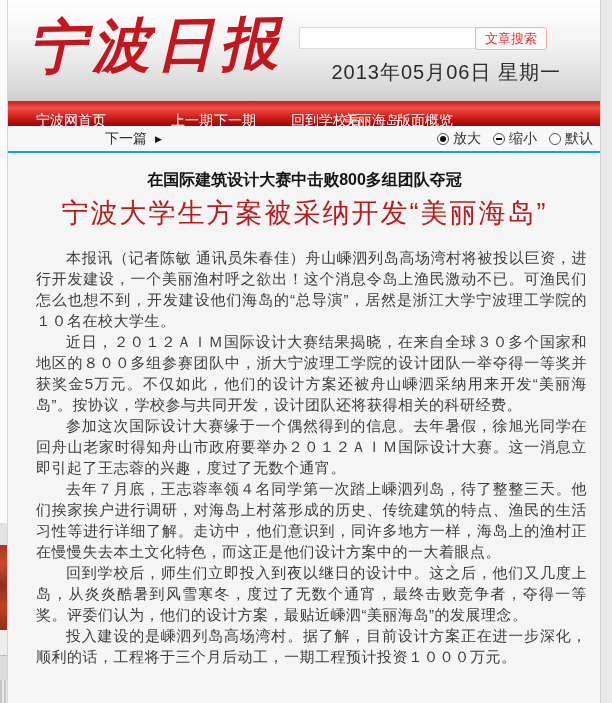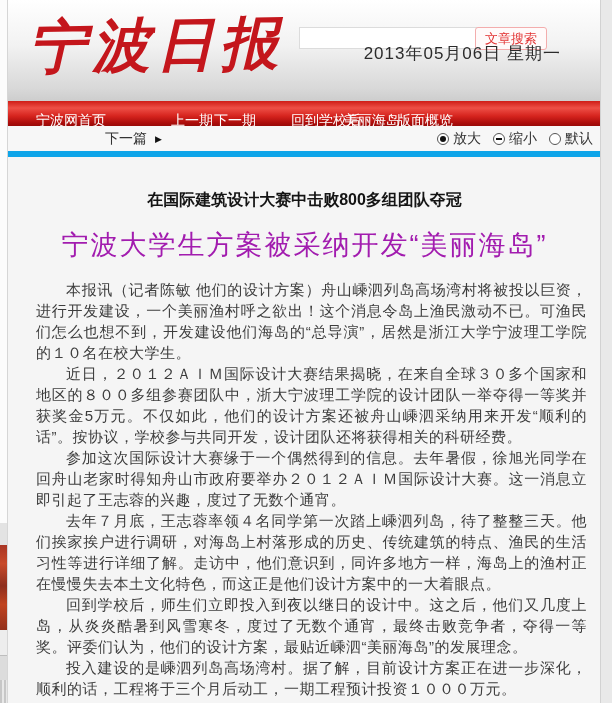--- a/index.html
+++ b/index.html
@@ -18,46 +18,46 @@
   .right-strip{position:absolute;right:0;top:0;width:11px;height:703px;background:#e9e9e9;border-left:1px solid #d2d2d2;z-index:5;}
 
   
   .main-col{position:absolute;left:8px;top:0;width:593px;height:703px;}
 
   
   .header{position:relative;width:100%;height:101px;background:linear-gradient(180deg,#ffffff 0%,#f2f2f2 45%,#d8d8d8 88%,#cdcdcd 100%);}
   .logo{position:absolute;left:20px;top:2px;font-family:"DejaVu Serif","Liberation Serif",serif;font-style:italic;font-weight:bold;font-size:58px;line-height:86px;color:#c4161c;letter-spacing:6px;transform:rotate(-1deg);white-space:nowrap;}
   .search-input{position:absolute;left:291px;top:27px;width:178px;height:20px;border:1px solid #dcdcdc;background:#ffffff;font-size:13px;padding:0 4px;outline:none;}
   .search-btn{position:absolute;left:467px;top:27px;height:23px;background:#fffafa;border:1px solid #f3adad;border-radius:3px;color:#e23333;font-size:13px;padding:0 9px;cursor:pointer;line-height:21px;}
-  .date-text{position:absolute;right:40px;top:42px;font-size:17px;color:#2b2b2b;letter-spacing:1px;}
+  .date-text{position:absolute;right:40px;top:59px;font-size:20px;color:#2b2b2b;letter-spacing:1px;}
 
   
   .navbar{position:relative;width:100%;height:25px;background:linear-gradient(180deg,#cf1d17 0%,#ee4f46 28%,#d6241e 60%,#ab0d0b 88%,#990a08 100%);color:#ffffff;font-size:14px;}
   .navbar a{color:#ffffff;text-decoration:none;position:absolute;top:11px;white-space:nowrap;}
   .nav-home{left:28px;}
   .nav-prev{left:163px;}
   .nav-next{left:206px;}
   .nav-pagenav{left:283px;}
   .nav-titlenav{left:336px;}
   .nav-overview{left:389px;}
 
   
-  .toolbar{position:relative;width:100%;height:25px;background:#f7f7f7;border-bottom:6px solid #0ea5e9;font-size:14px;color:#333;}
+  .toolbar{position:relative;width:100%;height:25px;background:#f7f7f7;border-bottom:2px solid #0ea5e9;font-size:14px;color:#333;}
   .next-article{position:absolute;left:97px;top:4px;cursor:pointer;}
   .arrow-icon{display:inline-block;margin-left:8px;font-size:9px;color:#111;vertical-align:1px;}
   .view-controls{position:absolute;right:8px;top:4px;display:flex;align-items:center;gap:6px;}
   .view-controls .ctl{display:flex;align-items:center;gap:4px;cursor:pointer;margin-left:6px;}
   .radio{width:10px;height:10px;border:1px solid #555;border-radius:50%;display:inline-block;position:relative;background:#fff;box-sizing:content-box;}
   .radio-dot::after{content:"";position:absolute;left:2px;top:2px;right:2px;bottom:2px;background:#111;border-radius:50%;}
   .radio-dash::after{content:"";position:absolute;left:2px;right:2px;top:4px;height:2px;background:#111;}
 
   
   .content{position:relative;width:100%;height:538px;background:#f5f5f5;padding:0;box-sizing:border-box;}
-  .kicker{margin:16px;padding-top:16px;text-align:center;font-size:16px;line-height:22px;font-weight:bold;color:#141414;}
-  .headline{margin:4px 0 0 0;text-align:center;font-size:27px;line-height:36px;font-weight:normal;color:#a21caf;letter-spacing:2px;}
+  .kicker{margin:0;padding-top:16px;text-align:center;font-size:16px;line-height:22px;font-weight:bold;color:#141414;}
+  .headline{margin:4px 0 0 0;text-align:center;font-size:27px;line-height:36px;font-weight:normal;color:#b91c1c;letter-spacing:2px;}
   .body-text{margin-top:16px;padding-left:28px;padding-right:14px;}
   .body-par{margin:0;font-size:15px;line-height:21px;color:#3d3d3d;text-indent:2em;text-align:justify;letter-spacing:0.5px;}
 </style>
 </head>
 <body>
 
 <div class="screen">
 
   <div class="left-strip">
     <div class="seg-gray1"></div>
@@ -104,22 +104,22 @@
           <span class="radio"></span>
           <span>默认</span>
         </span>
       </span>
     </div>
 
     <div class="content">
       <h2 class="kicker">在国际建筑设计大赛中击败800多组团队夺冠</h2>
       <h1 class="headline">宁波大学生方案被采纳开发“美丽海岛”</h1>
       <div class="body-text">
-          <p class="body-par">本报讯（记者陈敏 他们的设计方案）舟山嵊泗列岛高场湾村将被投以巨资，进行开发建设，一个美丽渔村呼之欲出！这个消息令岛上渔民激动不已。可渔民们怎么也想不到，开发建设他们海岛的“总导演”，居然是浙江大学宁波理工学院的１０名在校大学生。</p>
-          <p class="body-par">近日，２０１２ＡＩＭ国际设计大赛结果揭晓，在来自全球３０多个国家和地区的８００多组参赛团队中，浙大宁波理工学院的设计团队一举夺得一等奖并获奖金5万元。不仅如此，他们的设计方案还被舟山嵊泗采纳用来开发“顺利的话”。按协议，学校参与共同开发，设计团队还将获得相关的科研经费。</p>
+          <p class="body-par">本报讯（记者陈敏 通讯员朱春佳）舟山嵊泗列岛高场湾村将被投以巨资，进行开发建设，一个美丽渔村呼之欲出！这个消息令岛上渔民激动不已。可渔民们怎么也想不到，开发建设他们海岛的“总导演”，居然是浙江大学宁波理工学院的１０名在校大学生。</p>
+          <p class="body-par">近日，２０１２ＡＩＭ国际设计大赛结果揭晓，在来自全球３０多个国家和地区的８００多组参赛团队中，浙大宁波理工学院的设计团队一举夺得一等奖并获奖金5万元。不仅如此，他们的设计方案还被舟山嵊泗采纳用来开发“美丽海岛”。按协议，学校参与共同开发，设计团队还将获得相关的科研经费。</p>
           <p class="body-par">参加这次国际设计大赛缘于一个偶然得到的信息。去年暑假，徐旭光同学在回舟山老家时得知舟山市政府要举办２０１２ＡＩＭ国际设计大赛。这一消息立即引起了王志蓉的兴趣，度过了无数个通宵。</p>
           <p class="body-par">去年７月底，王志蓉率领４名同学第一次踏上嵊泗列岛，待了整整三天。他们挨家挨户进行调研，对海岛上村落形成的历史、传统建筑的特点、渔民的生活习性等进行详细了解。走访中，他们意识到，同许多地方一样，海岛上的渔村正在慢慢失去本土文化特色，而这正是他们设计方案中的一大着眼点。</p>
           <p class="body-par">回到学校后，师生们立即投入到夜以继日的设计中。这之后，他们又几度上岛，从炎炎酷暑到风雪寒冬，度过了无数个通宵，最终击败竞争者，夺得一等奖。评委们认为，他们的设计方案，最贴近嵊泗“美丽海岛”的发展理念。</p>
           <p class="body-par">投入建设的是嵊泗列岛高场湾村。据了解，目前设计方案正在进一步深化，顺利的话，工程将于三个月后动工，一期工程预计投资１０００万元。</p>
         </div>
     </div>
 
   </div>
 </div>
 

